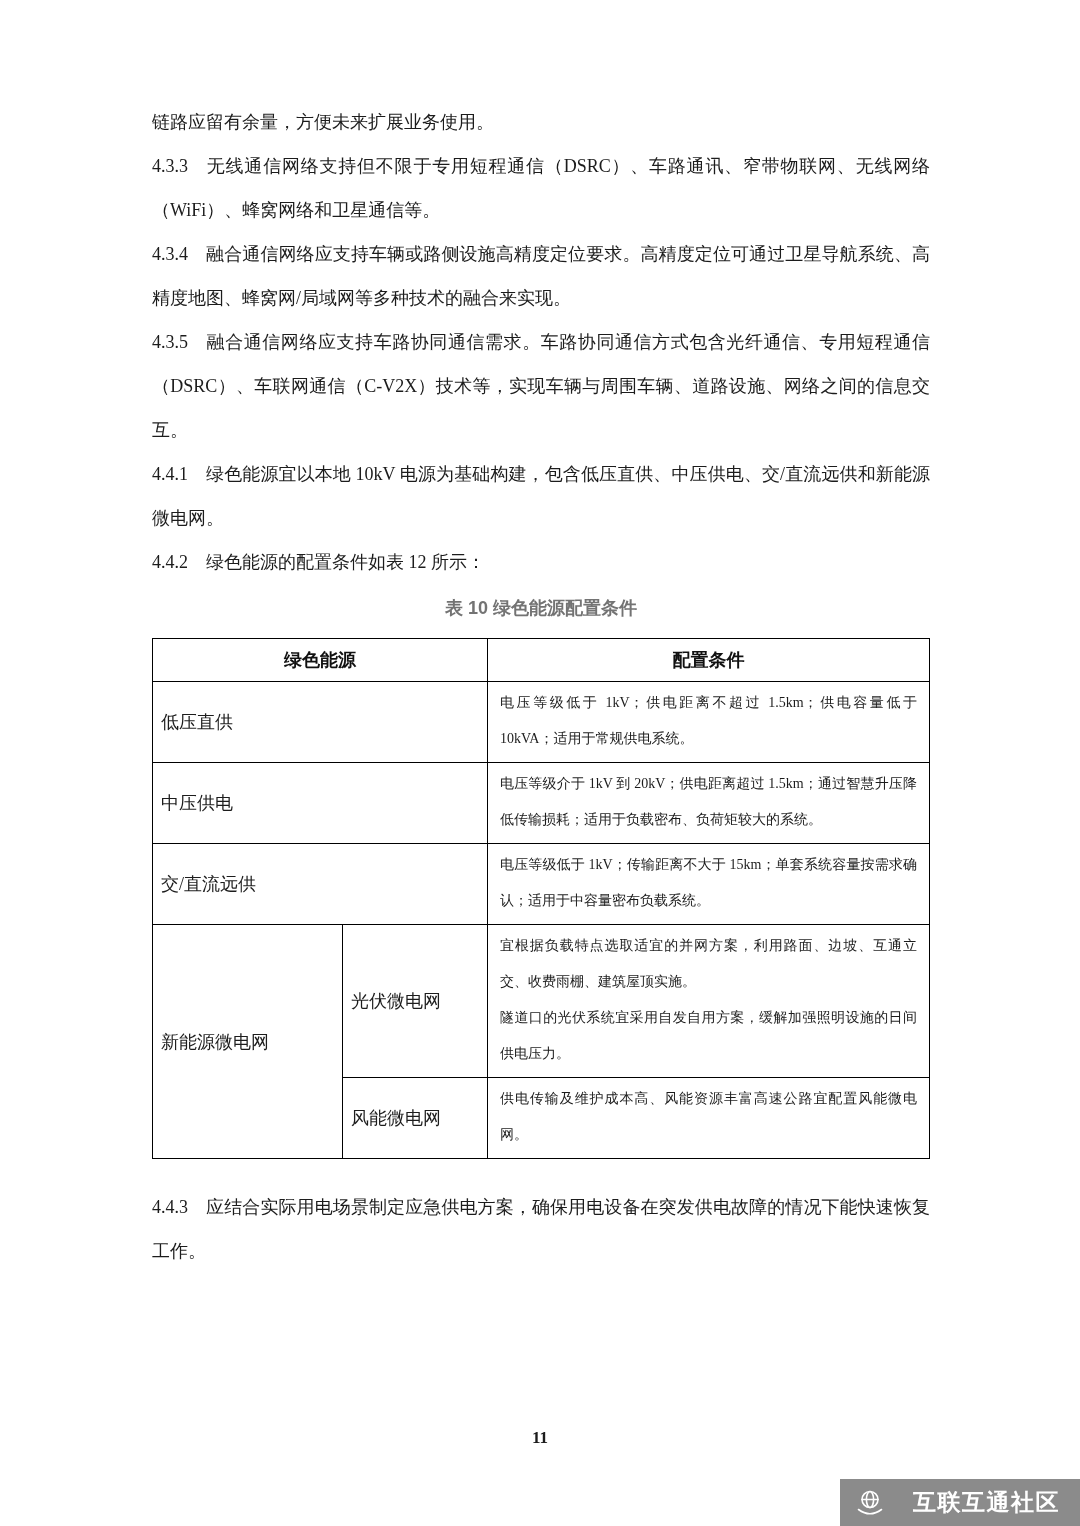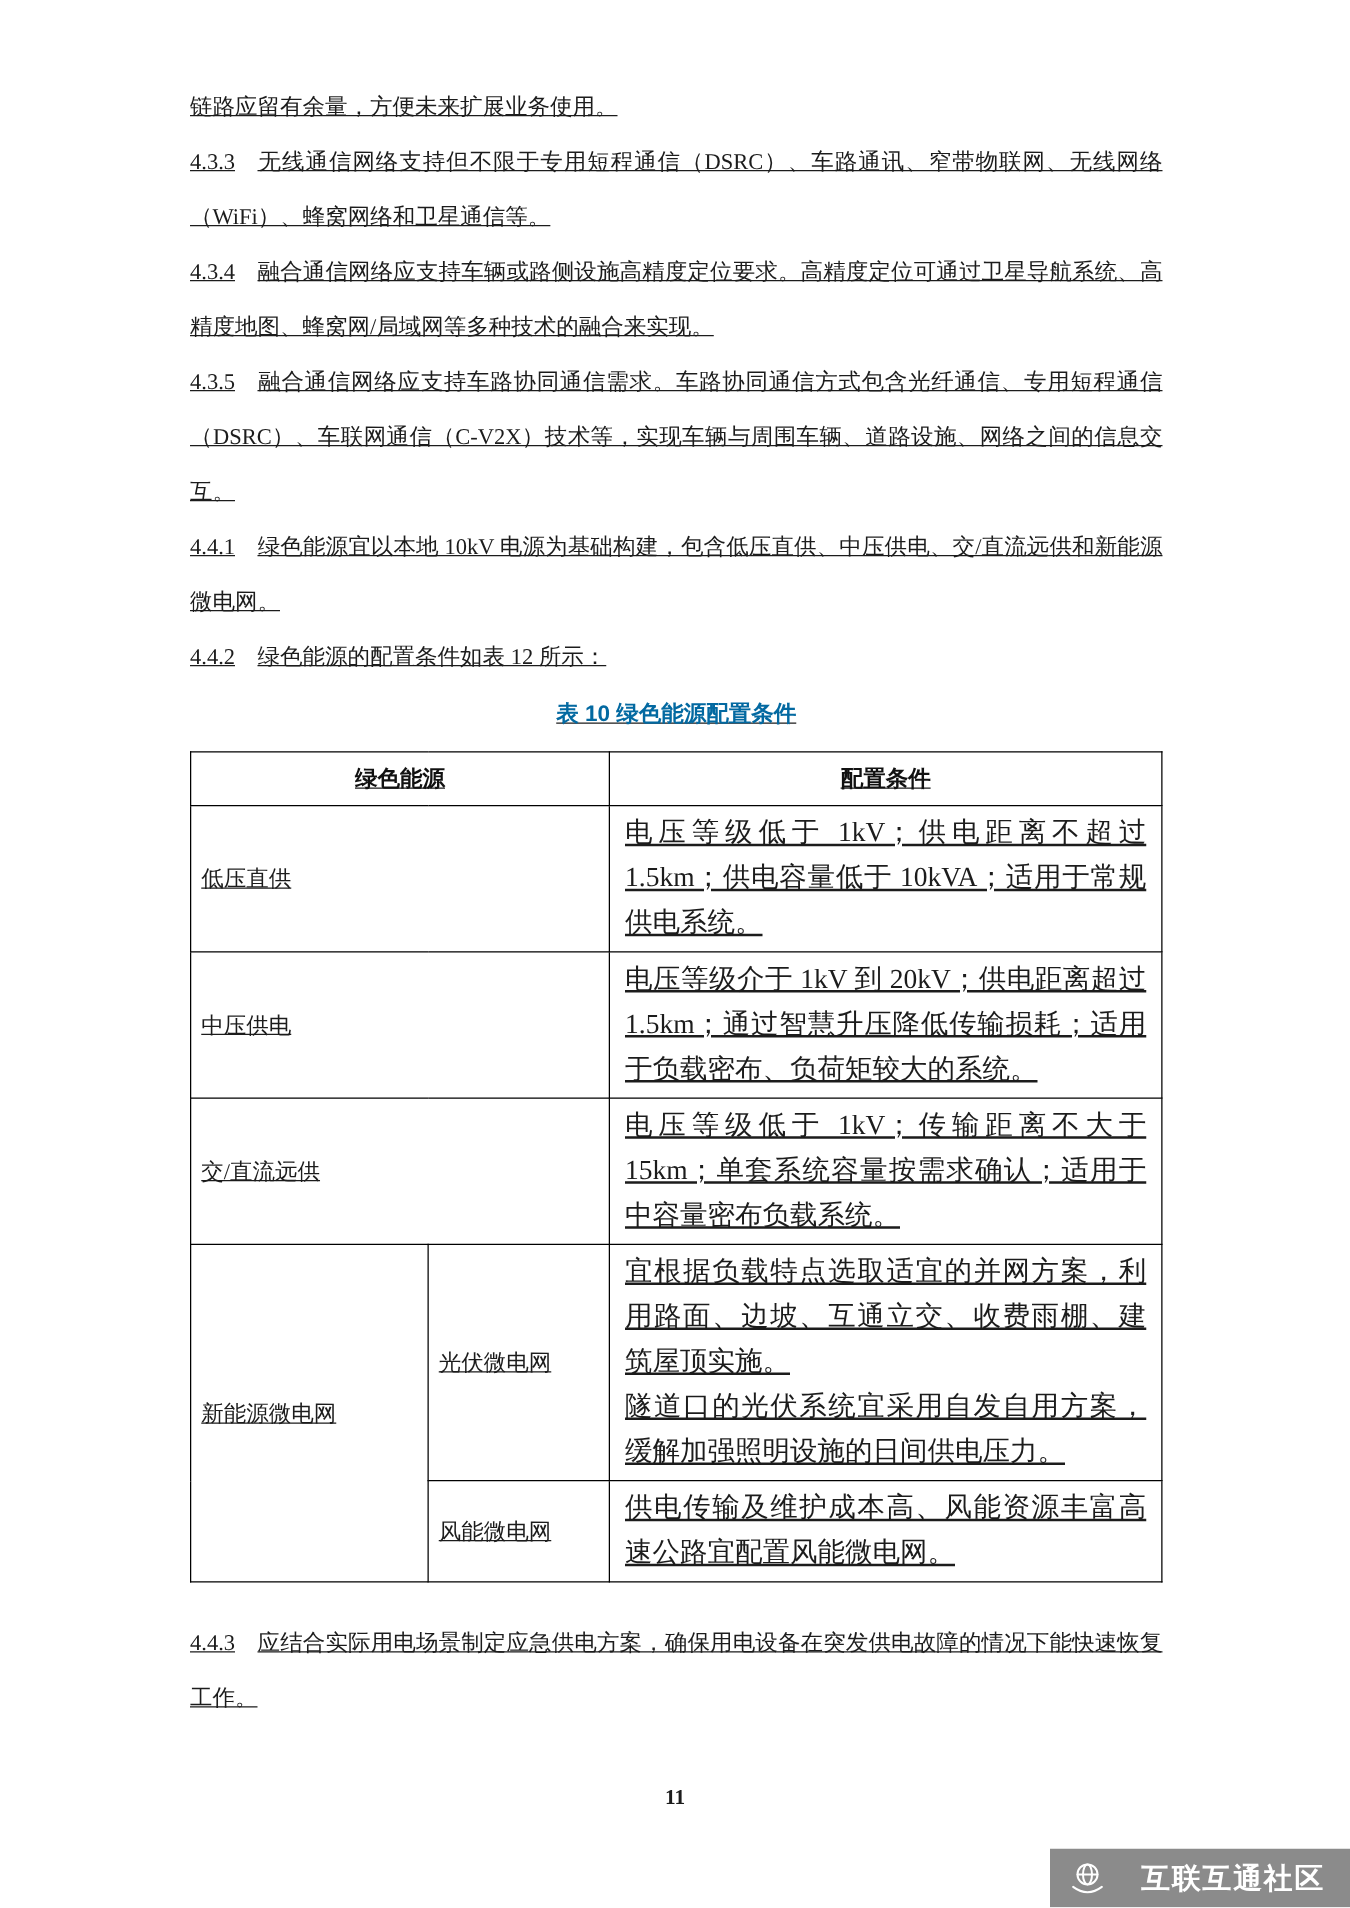--- a/index.html
+++ b/index.html
@@ -11,23 +11,22 @@
     position: relative;
     width: 1080px;
     height: 1526px;
     margin: 0 auto;
     background: #ffffff;
     overflow: hidden;
     font-family: "Liberation Serif", "DejaVu Serif", serif;
     color: #1c1c1c;
   }
   .content {
-    padding: 63px 150px 0 152px;
+    padding: 100px 150px 0 152px;
     width: 778px;
-    text-decoration: underline;
   }
   .para {
     font-size: 18px;
     line-height: 44px;
     margin: 0;
     text-align: justify;
   }
   .clause-num {
     margin-right: 18px;
   }
@@ -42,21 +41,21 @@
   .section-heading .clause-num {
     margin-right: 14px;
   }
   .table-caption {
     font-size: 18px;
     font-weight: bold;
     text-align: center;
     margin: 4px 0 10px 0;
     line-height: 40px;
     font-family: "Liberation Sans", "DejaVu Sans", sans-serif;
-    color: #0369a1;
+    color: #737373;
   }
   table.energy {
     border-collapse: collapse;
     width: 778px;
     table-layout: fixed;
   }
   table.energy th,
   table.energy td {
     border: 1px solid #000;
   }
@@ -69,21 +68,21 @@
     color: #111;
   }
   td.label {
     font-size: 18px;
     text-align: left;
     vertical-align: middle;
     padding: 6px 8px;
     line-height: 30px;
   }
   td.cond {
-    font-size: 22px;
+    font-size: 14px;
     line-height: 36px;
     text-align: justify;
     vertical-align: middle;
     padding: 3px 12px 5px 12px;
     white-space: pre-line;
   }
   .after-table {
     margin-top: 26px;
   }
   .page-number {

